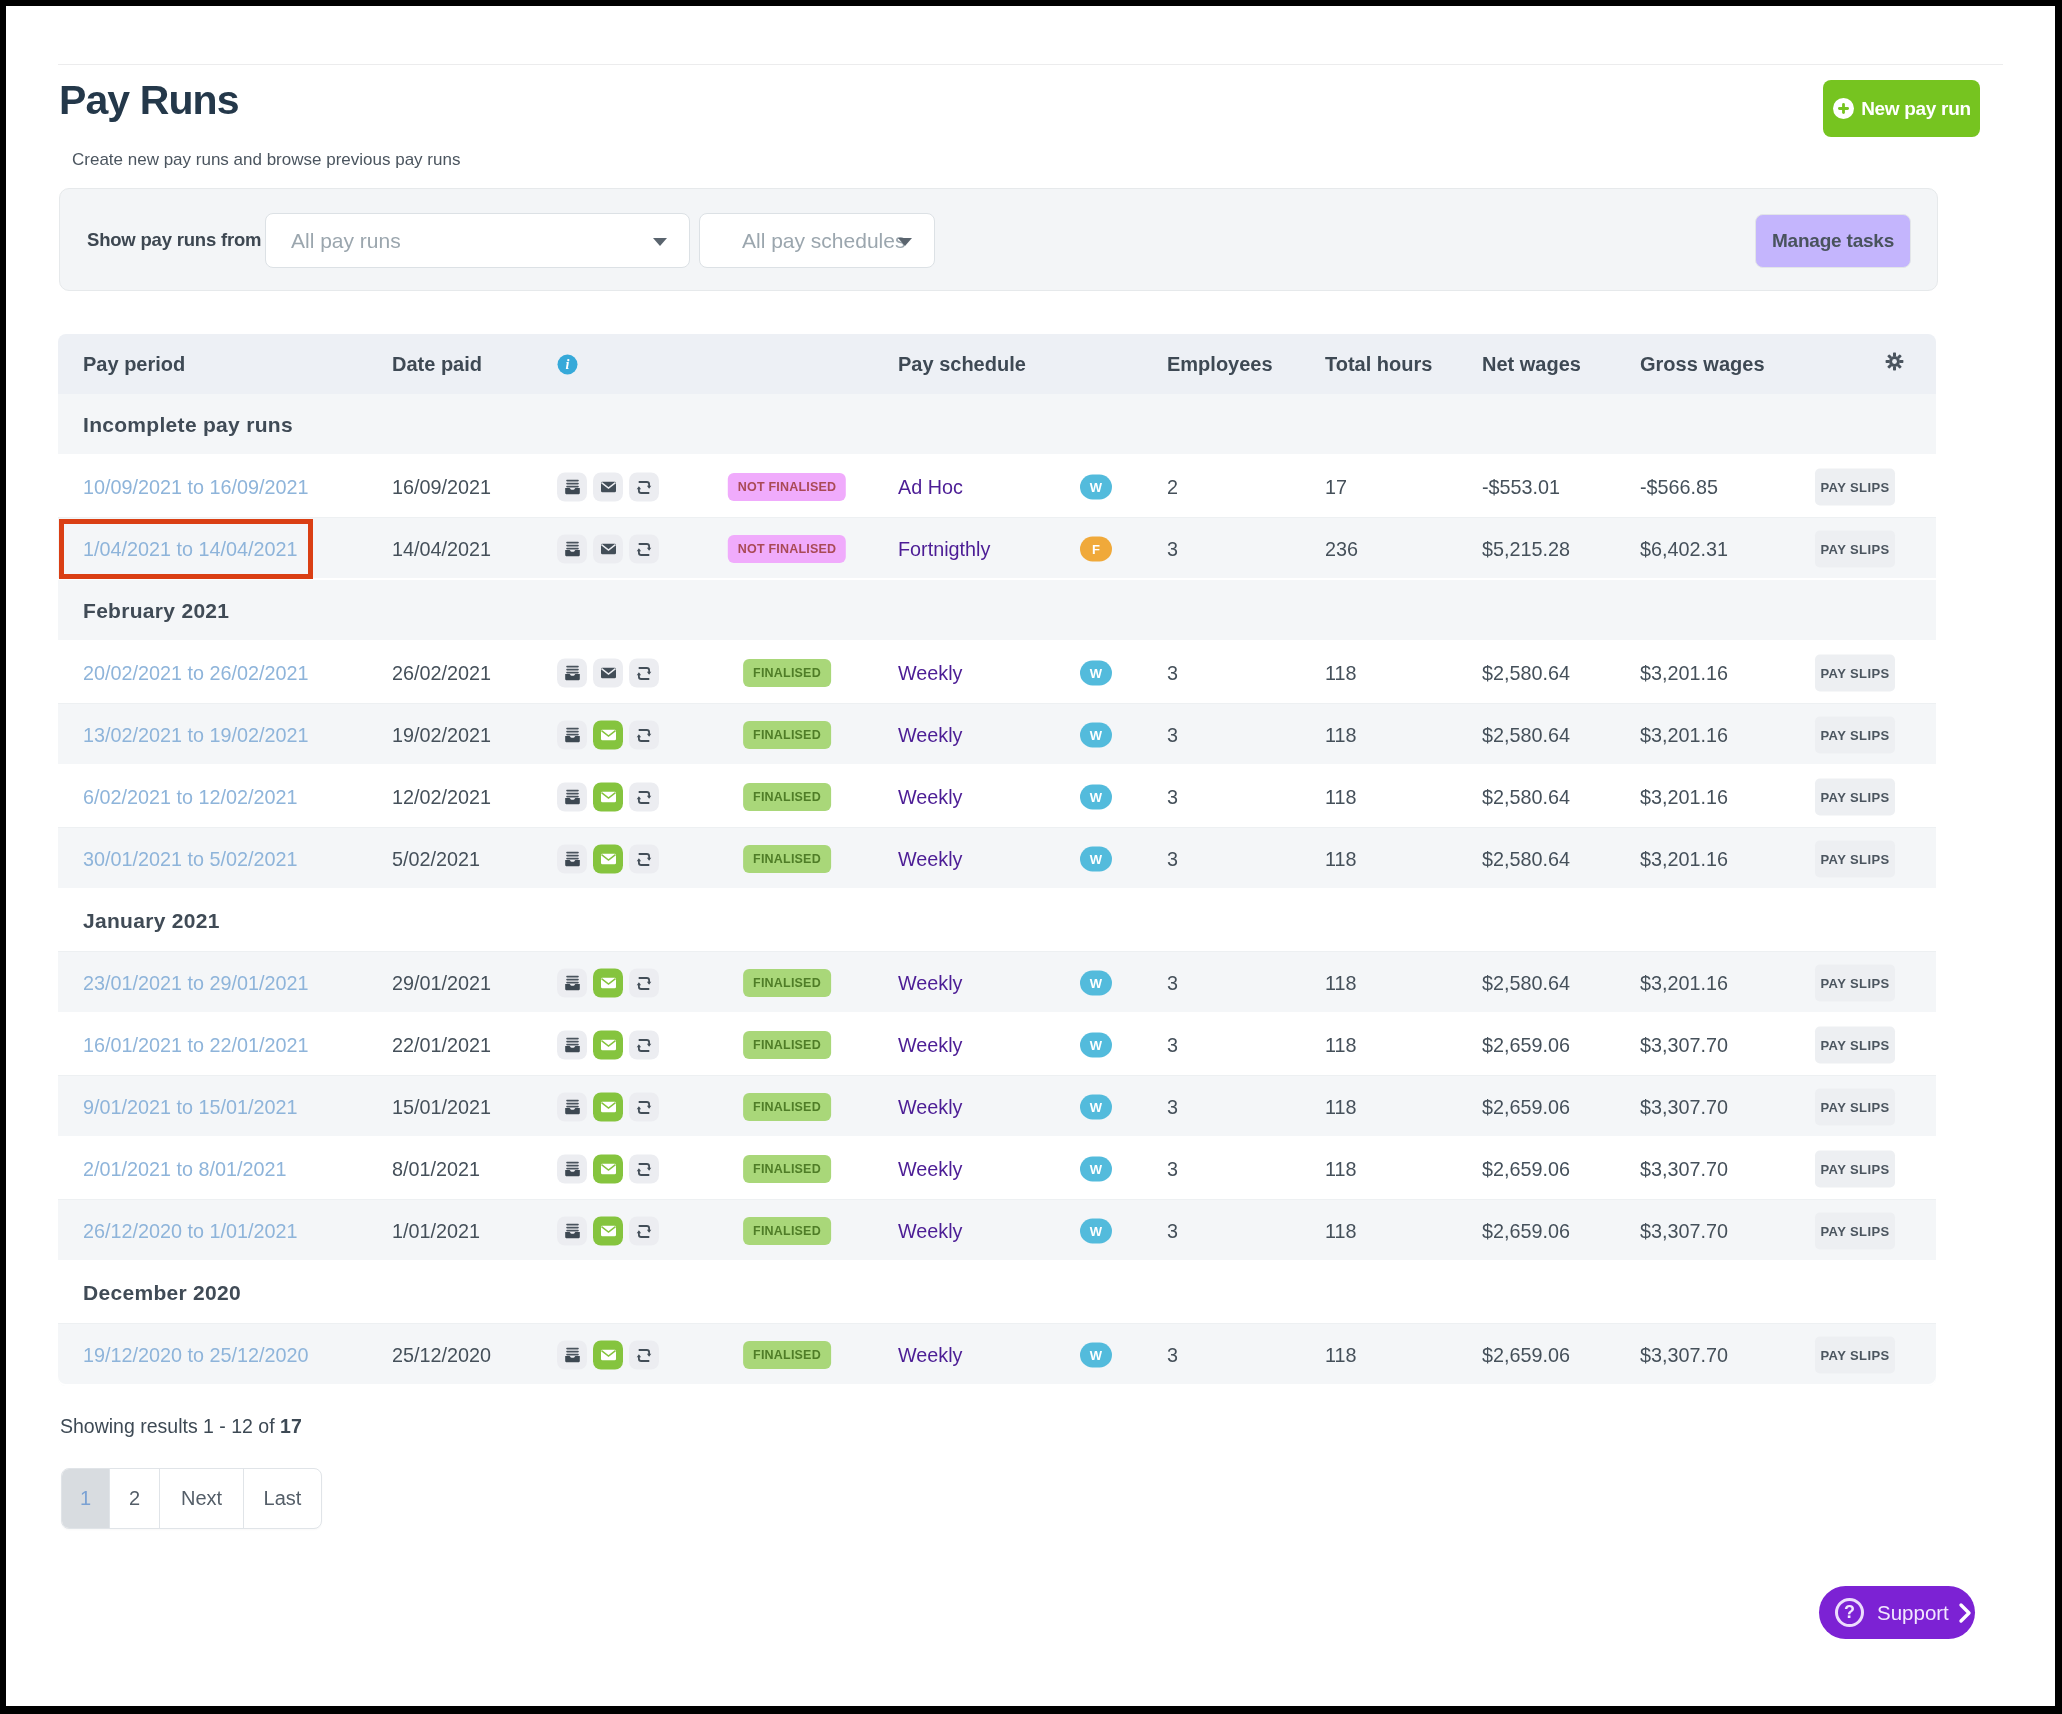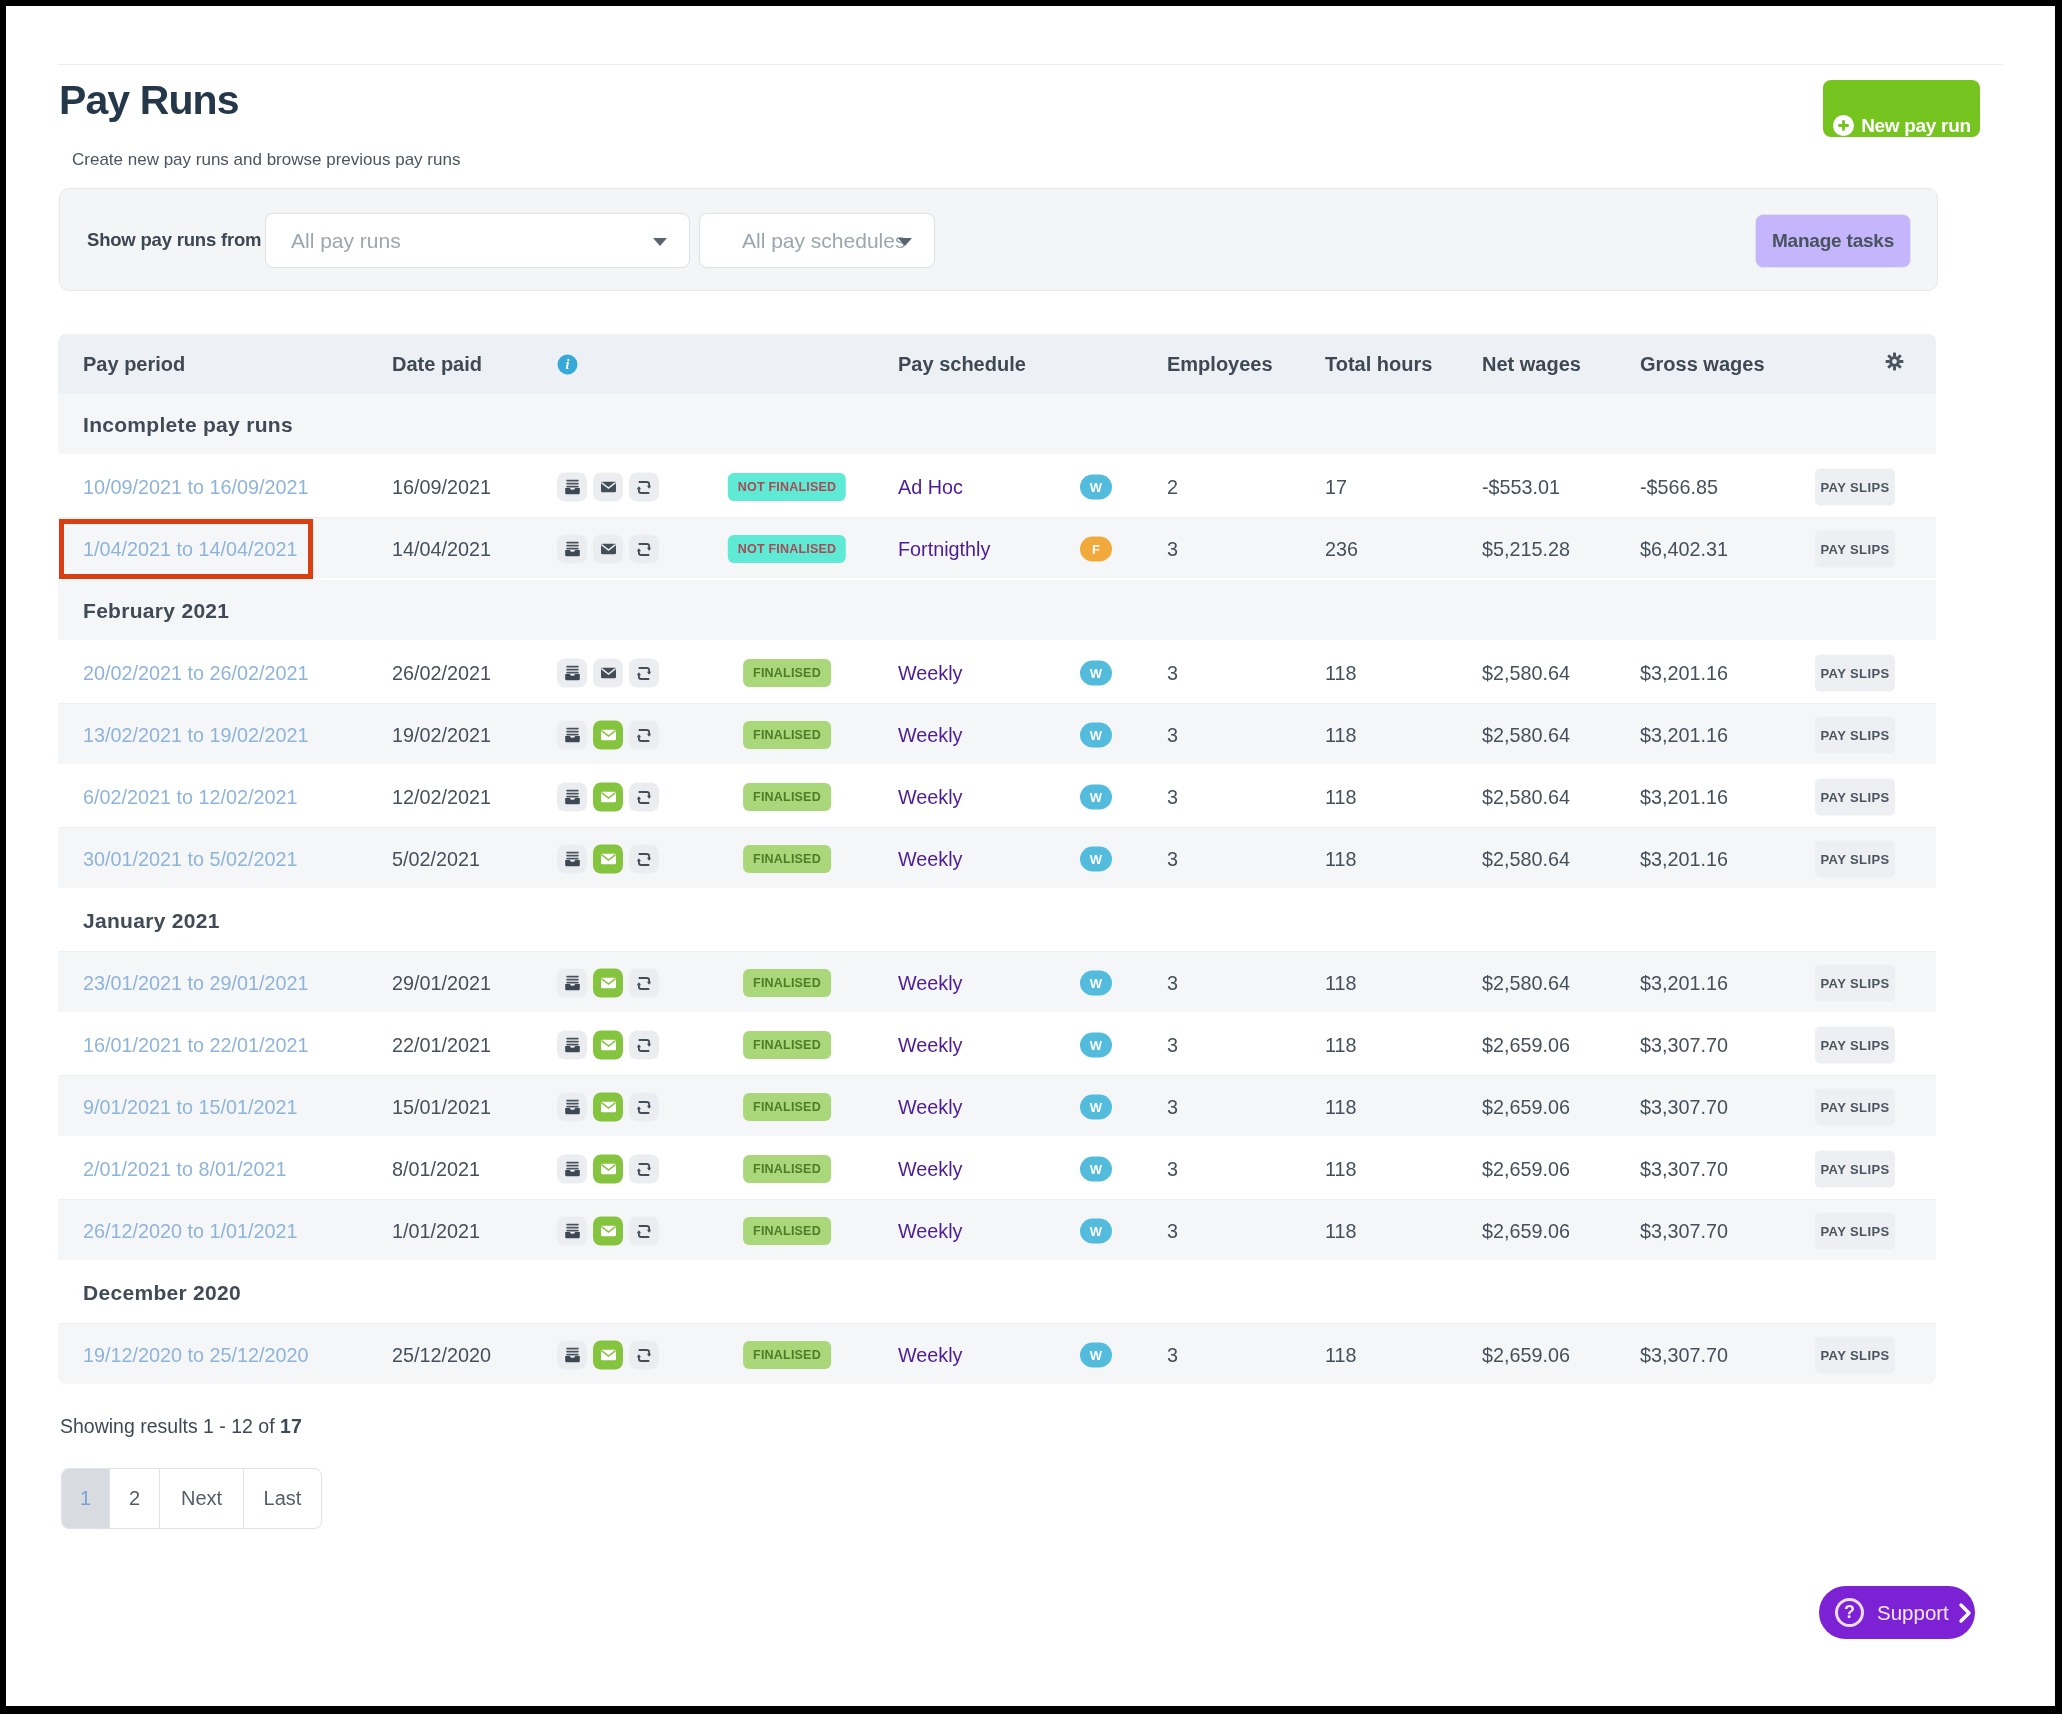--- a/index.html
+++ b/index.html
@@ -2,21 +2,21 @@
 <html><head><meta charset="utf-8">
 <style>
 * { margin:0; padding:0; box-sizing:border-box; }
 html,body { width:2062px; height:1714px; }
 body { background:#000; font-family:"Liberation Sans", sans-serif; position:relative; }
 .page { position:absolute; left:6px; top:6px; width:2049px; height:1700px; background:#fff; }
 .abs { position:absolute; }
 .topline { left:52px; top:58px; width:1945px; height:1px; background:#ececed; }
 h1 { left:53px; top:71px; font-size:41px; font-weight:700; color:#24384a; letter-spacing:-0.9px; }
 .subtitle { left:66px; top:144px; font-size:17px; color:#4b555f; }
-.newbtn { left:1817px; top:74px; width:157px; height:57px; background:#76c420; border-radius:8px; color:#fff; font-size:19px; font-weight:700; letter-spacing:-0.3px; display:flex; align-items:flex-end; justify-content:center; gap:6px; }
+.newbtn { left:1817px; top:74px; width:157px; height:57px; background:#76c420; border-radius:8px; color:#fff; font-size:19px; font-weight:700; letter-spacing:-0.3px; display:flex; align-items:center; justify-content:center; gap:6px; }
 .filter { left:53px; top:182px; width:1879px; height:103px; background:#f3f5f7; border:1px solid #e6e9eb; border-radius:10px; }
 .flabel { left:81px; top:182px; height:103px; display:flex; align-items:center; font-size:18.5px; font-weight:700; color:#3d4751; letter-spacing:-0.2px;text-align:center; }
 .dd { background:#fff; border:1px solid #dce1e5; border-radius:8px; top:207px; height:55px; display:flex; align-items:center; font-size:21px; color:#9ba6ae; }
 .dd1 { left:259px; width:425px; padding-left:25px; }
 .dd2 { left:693px; width:236px; padding-left:42px; }
 .caret { position:absolute; right:22px; top:24px; width:0; height:0; border-left:7px solid transparent; border-right:7px solid transparent; border-top:8px solid #5a646e; }
 .managebtn { left:1749px; top:208px; width:156px; height:54px; background:#c4b5fd; border:1px solid #e2e5e8; border-radius:8px; display:flex; align-items:center; justify-content:center; font-size:19px; font-weight:700; letter-spacing:-0.2px; color:#49535d; }
 .table { left:52px; top:328px; width:1878px; }
 .thead { height:60px; background:#edf0f5; border-radius:8px 8px 0 0; position:relative; }
 .thead span { position:absolute; top:50%; transform:translateY(-50%); font-size:20px; font-weight:700; color:#3e4954; }
@@ -25,21 +25,21 @@
 .rg { background:#f4f6f8; box-shadow:inset 0 -2px 0 #fff; }
 .tr:last-child { border-radius:0 0 8px 8px; }
 .tr > span { position:absolute; top:50%; transform:translateY(-50%); }
 .sect { left:25px; font-size:21px; font-weight:700; color:#404b56; letter-spacing:0.3px; }
 .lnk { left:25px; font-size:19.8px; color:#8eb4da; }
 .dt { left:334px; font-size:19.8px; color:#45505a; }
 .icons { left:499px; display:flex; gap:6px; }
 .ic { width:30px; height:29px; background:#ecedf1; border-radius:8px; display:flex; align-items:center; justify-content:center; }
 .ic.green { background:#85c43e; }
 .tr .badge { left:729px; transform:translate(-50%,-50%); font-size:12.5px; font-weight:700; letter-spacing:0.2px; border-radius:6px; padding:7px 10px; }
-.bnf { background:#5eead4; color:#a94a56; }
+.bnf { background:#f0abfc; color:#a94a56; }
 .bf { background:#a9d779; color:#4f7d27; }
 .sch { left:840px; font-size:19.8px; color:#4c1d95; }
 .pill { left:1022px; width:32px; height:25px; border-radius:13px; color:#fff; font-size:13px; font-weight:700; display:flex; align-items:center; justify-content:center; }
 .pw { background:#53bbdc; }
 .pf { background:#f0a93a; }
 .emp { left:1109px; font-size:19.8px; color:#45505a; }
 .hrs { left:1267px; font-size:19.8px; color:#45505a; }
 .net { left:1424px; font-size:19.8px; color:#45505a; }
 .grs { left:1582px; font-size:19.8px; color:#45505a; }
 .pslip { left:1757px; width:80px; height:37px; background:#edeff2; border-radius:5px; font-size:13px; font-weight:600; letter-spacing:0.4px; color:#4b555f; display:flex; align-items:center; justify-content:center; }

